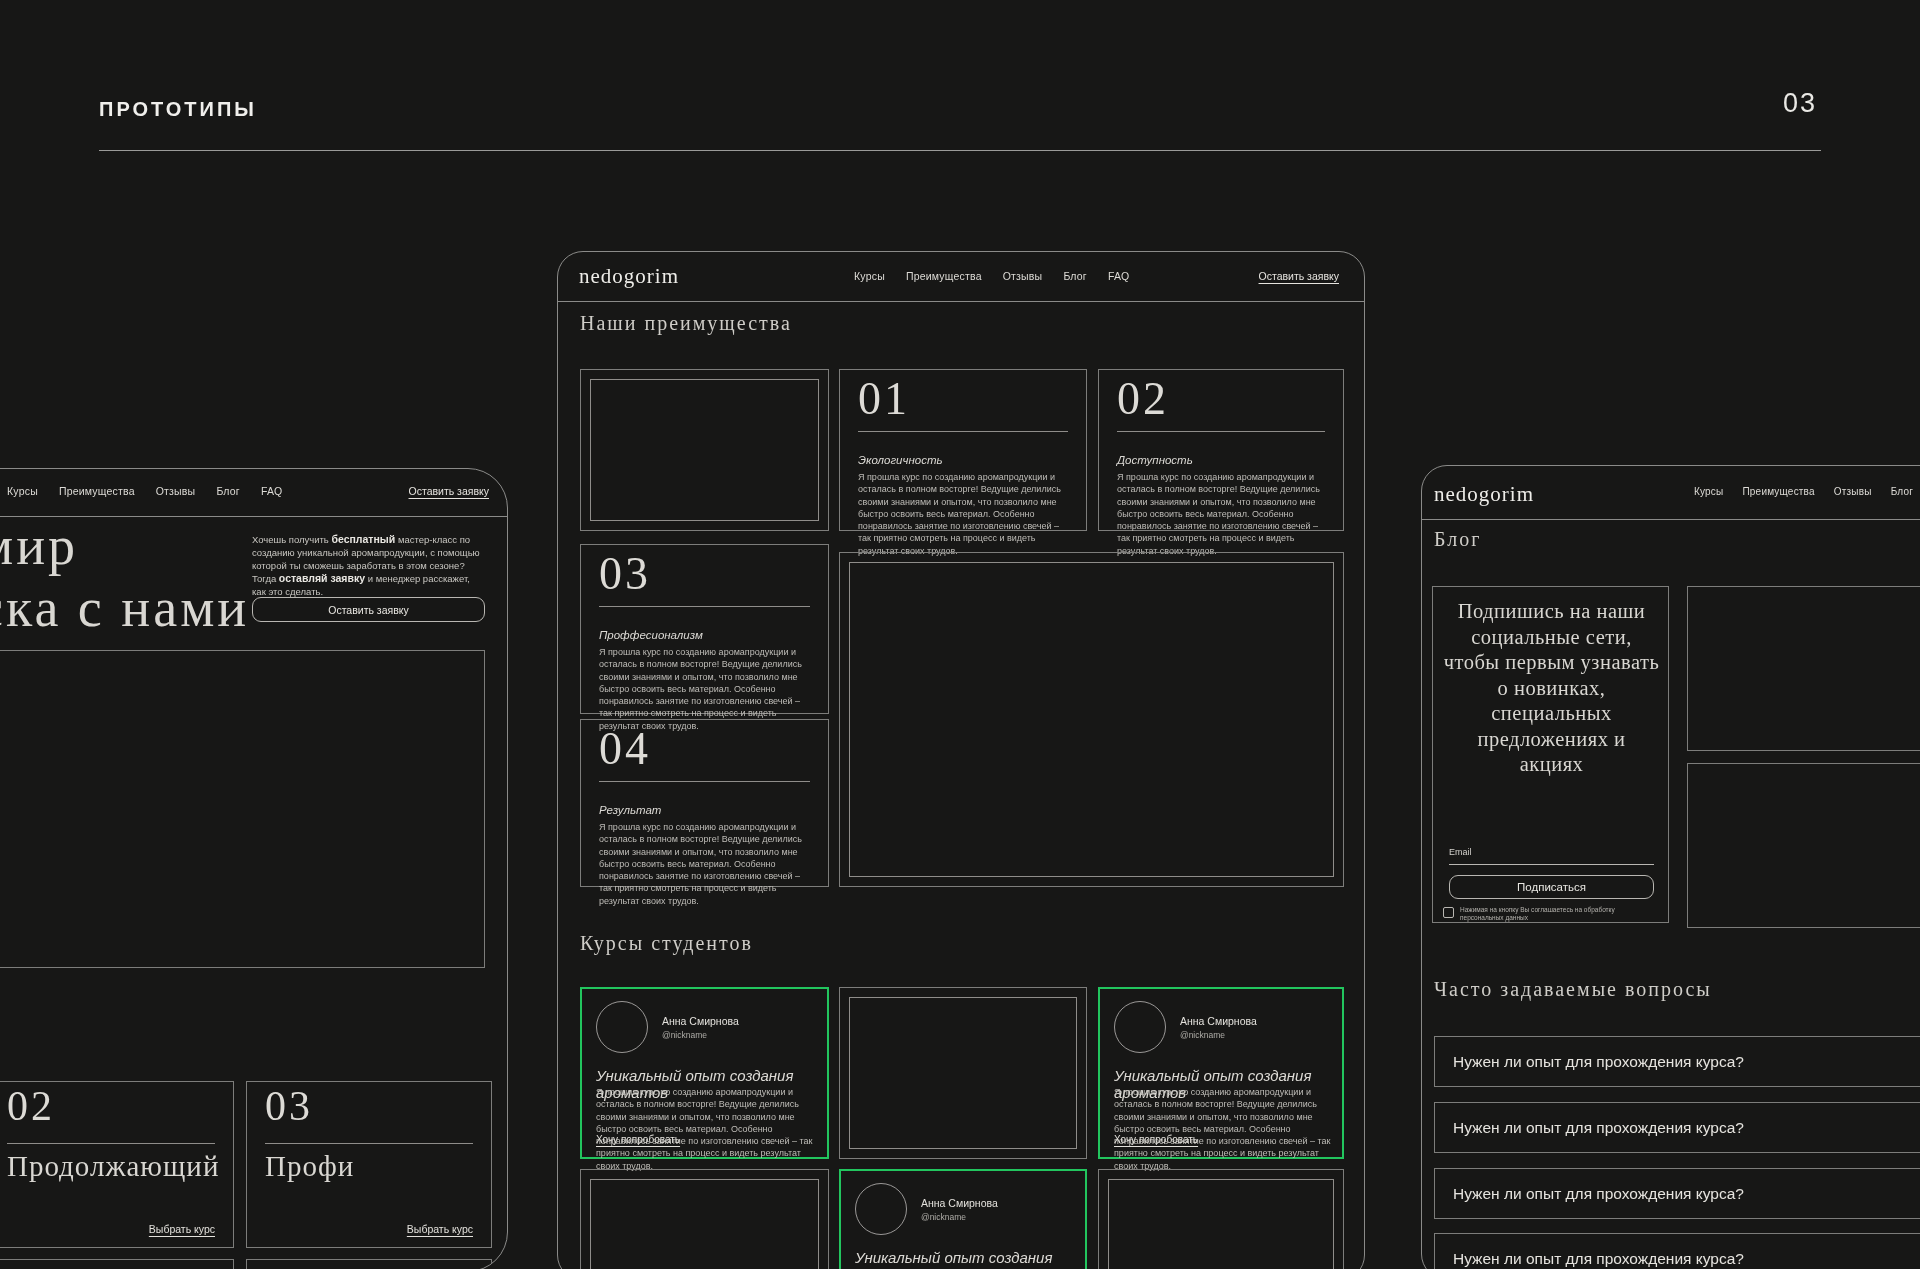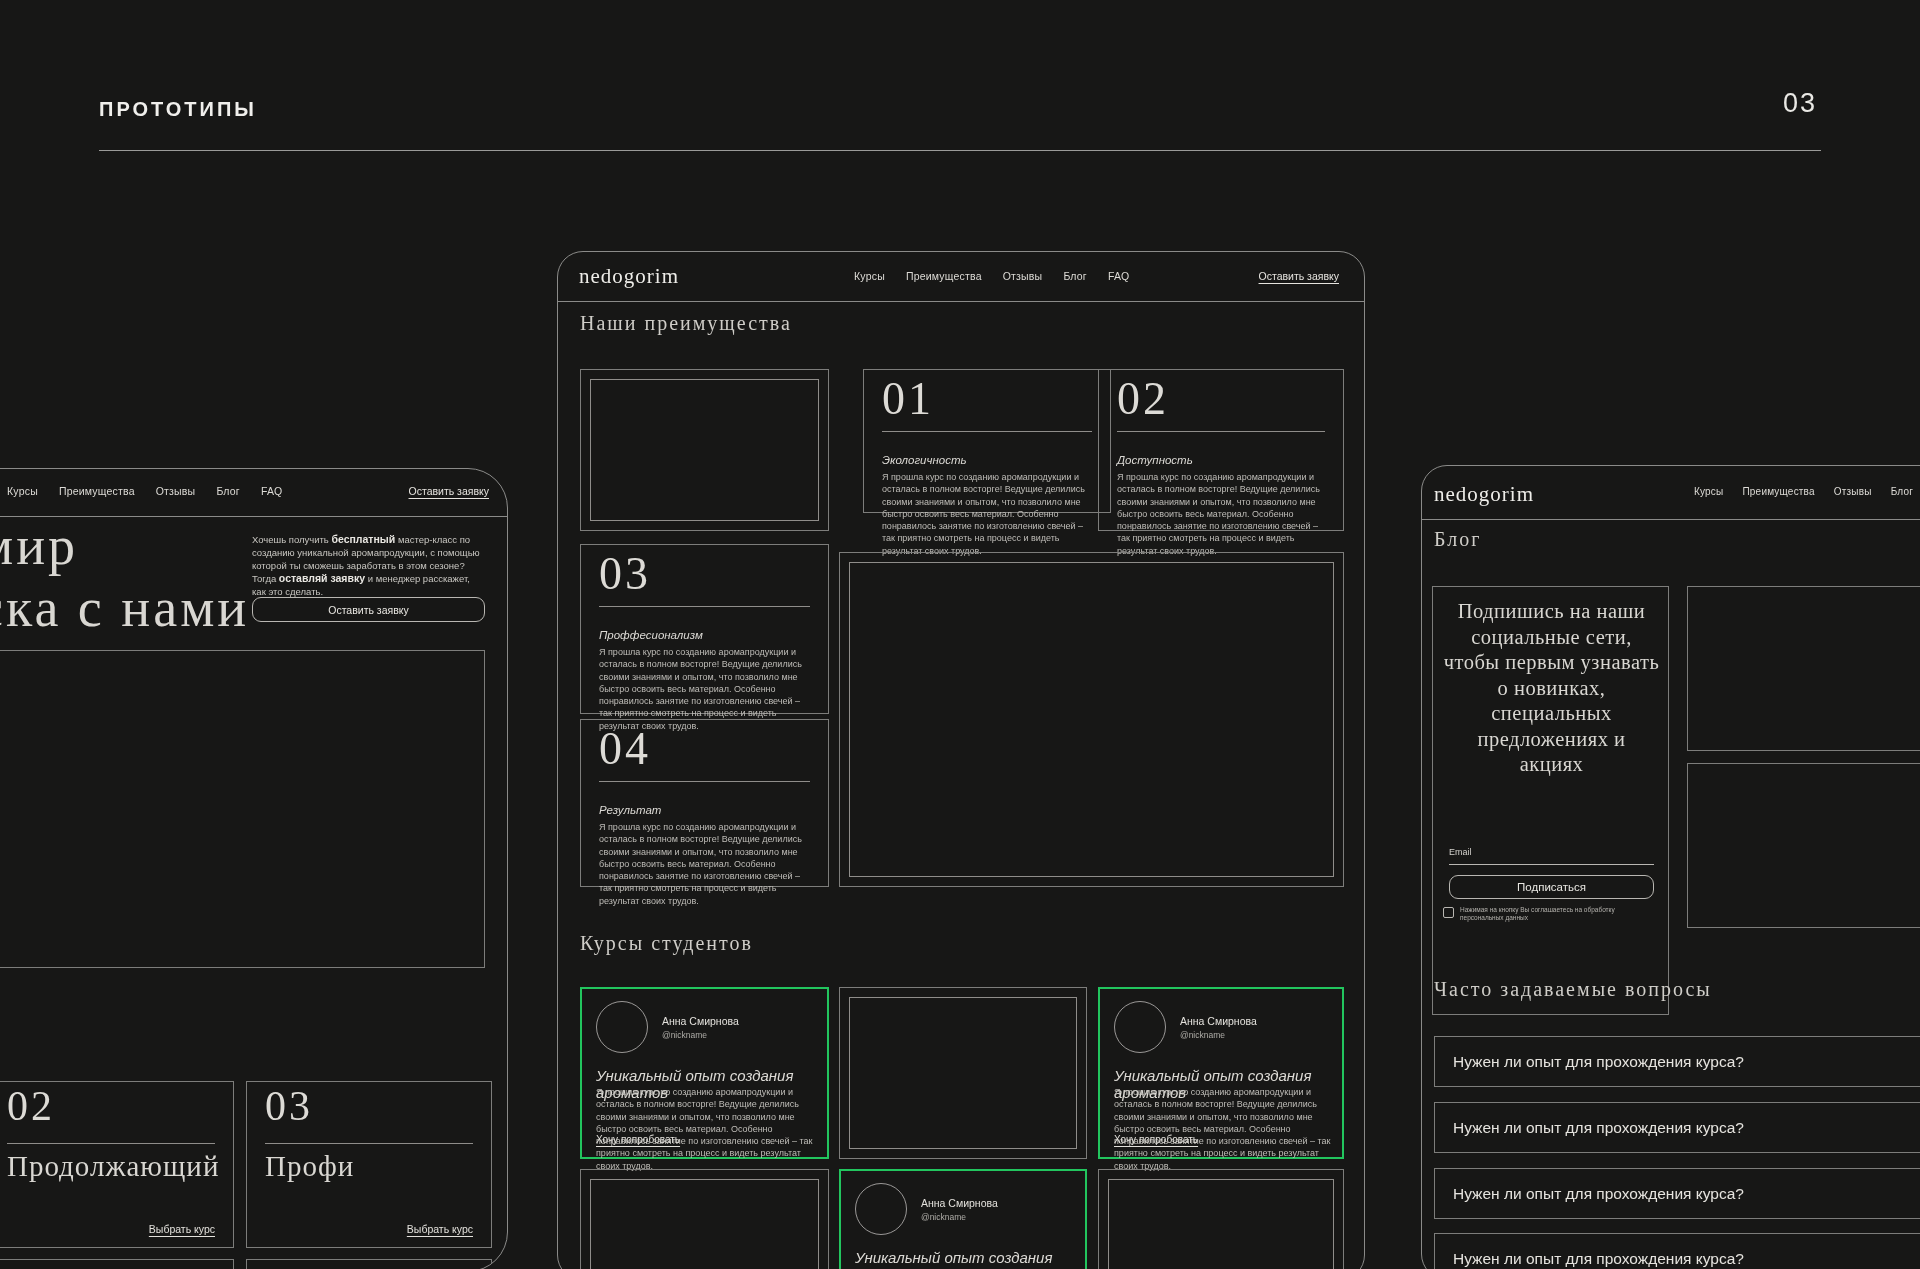--- a/index.html
+++ b/index.html
@@ -101,21 +101,21 @@
       <span>FAQ</span>
     </nav>
     <a class="cta-link" style="right:25px; top:18px;">Оставить заявку</a>
     <div class="hdr-divider" style="top:49px;"></div>
 
     <h2 class="sec-heading" style="left:22px; top:60px;">Наши преимущества</h2>
 
     <div class="ph" style="left:22px; top:117px; width:249px; height:162px;">
       <div class="inner"></div>
     </div>
-    <div class="card" style="left:281px; top:117px; width:248px; height:144px;margin-left:24px;">
+    <div class="card" style="left:281px; top:117px; width:248px; height:162px;">
       <div class="num">01</div>
       <div class="rule"></div>
       <div class="label">Экологичность</div>
       <p class="body">Я прошла курс по созданию аромапродукции и осталась в полном восторге! Ведущие делились своими знаниями и опытом, что позволило мне быстро освоить весь материал. Особенно понравилось занятие по изготовлению свечей – так приятно смотреть на процесс и видеть результат своих трудов.</p>
     </div>
     <div class="card" style="left:540px; top:117px; width:246px; height:162px;">
       <div class="num">02</div>
       <div class="rule"></div>
       <div class="label">Доступность</div>
       <p class="body">Я прошла курс по созданию аромапродукции и осталась в полном восторге! Ведущие делились своими знаниями и опытом, что позволило мне быстро освоить весь материал. Особенно понравилось занятие по изготовлению свечей – так приятно смотреть на процесс и видеть результат своих трудов.</p>
@@ -182,21 +182,21 @@
       <span>Курсы</span>
       <span>Преимущества</span>
       <span>Отзывы</span>
       <span>Блог</span>
 
     </nav>
     <div class="hdr-divider" style="top:53px;"></div>
 
     <h2 class="sec-heading" style="left:12px; top:62px;">Блог</h2>
 
-    <div class="abs" style="left:10px; top:120px; width:237px; height:429px; border:1px solid #7d7d7b;">
+    <div class="abs" style="left:10px; top:120px; width:237px; height:337px; border:1px solid #7d7d7b;">
       <div class="abs serif" style="left:10px; top:12px; width:217px; font-size:20.5px; line-height:25.5px; letter-spacing:.5px; text-align:center;">Подпишись на наши социальные сети, чтобы первым узнавать о новинках, специальных предложениях и акциях</div>
       <div class="abs" style="left:16px; top:260px; font-size:9px; color:#d4d2cd;">Email</div>
       <div class="abs" style="left:16px; top:277px; width:205px; height:1px; background:#b9b7b2;"></div>
       <div class="btn" style="left:16px; top:288px; width:205px; height:24px; font-size:11.5px;">Подписаться</div>
       <div class="abs" style="left:10px; top:320px; width:11px; height:11px; border:1px solid #b9b7b2; border-radius:2px;"></div>
       <div class="abs" style="left:27px; top:319px; width:198px; font-size:6.5px; line-height:8px; color:#b3b1ac;">Нажимая на кнопку Вы соглашаетесь на обработку персональных данных</div>
     </div>
 
     <div class="abs" style="left:265px; top:120px; width:300px; height:165px; border:1px solid #7d7d7b;"></div>
     <div class="abs" style="left:265px; top:297px; width:300px; height:165px; border:1px solid #7d7d7b;"></div>

